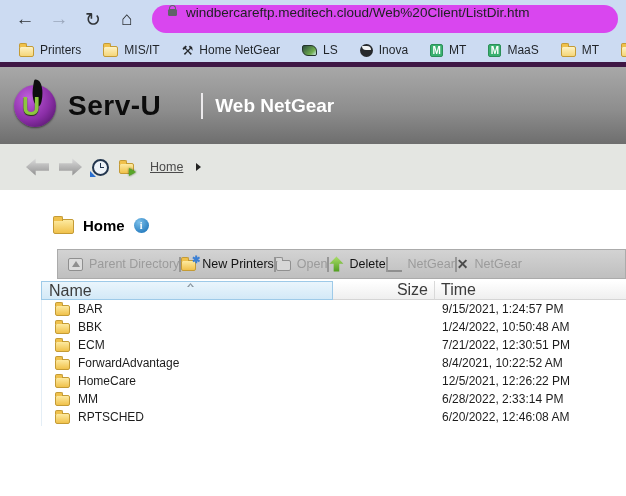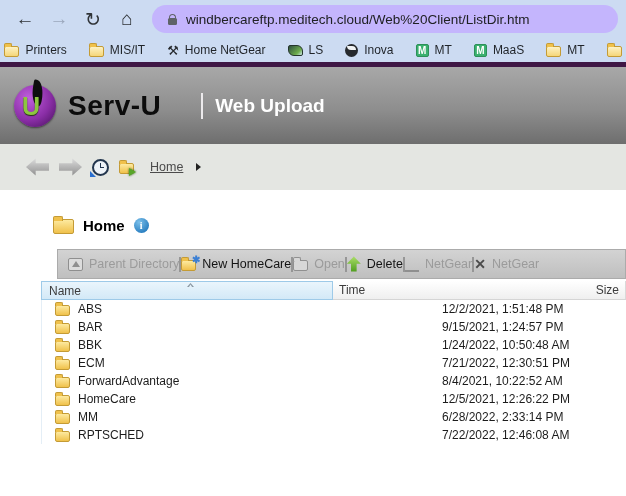--- a/index.html
+++ b/index.html
@@ -4,28 +4,28 @@
 <style>
   * { margin:0; padding:0; box-sizing:border-box; }
   html,body { width:626px; height:496px; overflow:hidden; background:#fff;
     font-family:"Liberation Sans", sans-serif; }
 
   
   .chrome-top { height:38px; background:#ccdbf2; display:flex; align-items:center; padding:0 8px; }
   .chrome-btn { width:34px; height:28px; display:flex; align-items:center; justify-content:center;
     font-size:19px; color:#2f3337; cursor:pointer; }
   .chrome-btn.disabled { color:#9aa6bb; }
-  .addr-bar { flex:1; height:28px; margin-left:8px; background:#c4b5fd; border-radius:14px;
-    display:flex; align-items:center; padding:0 12px; overflow:hidden; }
+  .addr-bar { flex:1; height:28px; margin-left:8px; background:#d946ef; border-radius:14px;
+    display:flex; padding:0 12px; overflow:hidden; }
   .lock { width:9px; height:7px; background:#5f6368; border-radius:1.5px; position:relative; margin:4px 9px 0 4px; flex:none; }
   .lock::before { content:""; position:absolute; top:-4px; left:1.2px; width:4.5px; height:5px;
     border:1.6px solid #5f6368; border-bottom:none; border-radius:4px 4px 0 0; }
   .url-text { font-size:13.5px; color:#202124; white-space:nowrap; }
 
-  .bookmarks { height:24px; background:#ccdbf2; display:flex; align-items:center; padding:0 10px; gap:4px; overflow:hidden;justify-content:center; }
+  .bookmarks { height:24px; background:#ccdbf2; display:flex; align-items:center; padding:0 10px; gap:4px; overflow:hidden; }
   .bm-item { display:flex; align-items:center; gap:6px; padding:2px 9px; white-space:nowrap; cursor:pointer; }
   .bm-label { font-size:12px; color:#1f2328; }
 
   
   .ficon { position:relative; width:15px; height:11px; flex:none;
     background:linear-gradient(180deg,#fdeaa0,#f0c14b); border:1px solid #c49b35; border-radius:2px; margin-top:2px; }
   .ficon::before { content:""; position:absolute; top:-3.5px; left:-1px; width:6px; height:3px;
     background:#f0c14b; border:1px solid #c49b35; border-bottom:none; border-radius:2px 2px 0 0; }
   .ficon.pale { background:linear-gradient(180deg,#fdf2c4,#f5d679); }
 
@@ -106,21 +106,21 @@
     clip-path:polygon(50% 0,100% 48%,70% 48%,70% 100%,30% 100%,30% 48%,0 48%);
     filter:drop-shadow(0 0 1px #2e5c12); }
   .down-ico { position:relative; width:14px; height:15px; }
   .down-ico .arr { width:10px; height:11px; margin-left:2px; background:linear-gradient(180deg,#cfcfcf,#8f8f8f);
     clip-path:polygon(30% 0,70% 0,70% 52%,100% 52%,50% 100%,0 52%,30% 52%); }
   .down-ico::after { content:""; position:absolute; left:0; bottom:0; width:14px; height:2px; background:#8f8f8f; }
   .x-ico { font-size:14px; font-weight:bold; color:#4b4b4b; line-height:1; }
 
   .grid { margin-top:2px; width:585px; font-size:12px; }
   .grid-head { display:flex; height:19px; }
-  .th { display:flex; align-items:center; font-size:12px; color:#3c3c3c; cursor:pointer; }
+  .th { display:flex; align-items:center; font-size:16px; color:#3c3c3c; cursor:pointer; }
   .th-name { width:292px; padding-left:7px; position:relative;
     background:linear-gradient(180deg,#eaf5fc,#d3e9f7); border:1px solid #9ecae8; }
   .sort-caret { position:absolute; top:1px; left:50%; width:7px; height:4px; background:#8a98a2;
     clip-path:polygon(50% 0,100% 100%,72% 100%,50% 40%,28% 100%,0 100%); }
   .th-size { width:102px; justify-content:flex-end; padding-right:6px;
     background:linear-gradient(180deg,#ffffff,#efefef); border-bottom:1px solid #d5d5d5; border-right:1px solid #d9d9d9; }
   .th-time { flex:1; padding-left:6px;
     background:linear-gradient(180deg,#ffffff,#efefef); border-bottom:1px solid #d5d5d5; }
   .grid-body { border-left:1px solid #e4eef6; }
   .row { display:flex; height:18px; align-items:center; cursor:pointer; }
@@ -182,21 +182,21 @@
 </div>
 
 <div class="purple-bar"></div>
 <div class="app-header">
   <div class="logo">
     <span class="flame"></span>
     <span class="u">U</span>
   </div>
   <span class="brand">Serv-U</span>
   <span class="hdr-div"></span>
-  <span class="subtitle">Web Upload</span>
+  <span class="subtitle">Web NetGear</span>
 </div>
 
 <div class="nav-strip">
   <span class="nav3d"></span>
   <span class="nav3d fwd"></span>
   <span class="clock-ico">
       <span class="blue-tail"></span>
     </span>
   <span class="ficon folder-go">
       <span class="go-arr"></span>
@@ -216,21 +216,21 @@
   <div class="toolbar">
     <div class="tb-btn disabled">
       <span class="pdir-ico"></span>
       <span class="tb-label">Parent Directory</span>
     </div>
     <span class="tb-sep"></span>
     <div class="tb-btn">
       <span class="ficon newdir">
           <span class="spark">✱</span>
         </span>
-      <span class="tb-label">New HomeCare</span>
+      <span class="tb-label">New Printers</span>
     </div>
     <span class="tb-sep"></span>
     <div class="tb-btn disabled">
       <span class="openf-ico"></span>
       <span class="tb-label">Open</span>
     </div>
     <span class="tb-sep"></span>
     <div class="tb-btn">
       <span class="up-arrow"></span>
       <span class="tb-label">Delete</span>
@@ -247,39 +247,31 @@
     </div>
 
   </div>
 
   <div class="grid">
     <div class="grid-head">
       <div class="th th-name">
         <span class="sort-caret"></span>
         <span>Name</span>
       </div>
+      <div class="th th-size">
+        <span>Size</span>
+      </div>
       <div class="th th-time">
         <span>Time</span>
       </div>
-      <div class="th th-size">
-        <span>Size</span>
-      </div>
     </div>
     <div class="grid-body">
       <div class="row">
         <span class="cell-name">
             <span class="ficon"></span>
-            <span>ABS</span>
-          </span>
-        <span class="cell-size"></span>
-        <span class="cell-time">12/2/2021, 1:51:48 PM</span>
-      </div>
-      <div class="row">
-        <span class="cell-name">
-            <span class="ficon"></span>
             <span>BAR</span>
           </span>
         <span class="cell-size"></span>
         <span class="cell-time">9/15/2021, 1:24:57 PM</span>
       </div>
       <div class="row">
         <span class="cell-name">
             <span class="ficon"></span>
             <span>BBK</span>
           </span>
@@ -317,18 +309,18 @@
           </span>
         <span class="cell-size"></span>
         <span class="cell-time">6/28/2022, 2:33:14 PM</span>
       </div>
       <div class="row">
         <span class="cell-name">
             <span class="ficon"></span>
             <span>RPTSCHED</span>
           </span>
         <span class="cell-size"></span>
-        <span class="cell-time">7/22/2022, 12:46:08 AM</span>
+        <span class="cell-time">6/20/2022, 12:46:08 AM</span>
       </div>
     </div>
   </div>
 
 </div>
 
 </body></html>

